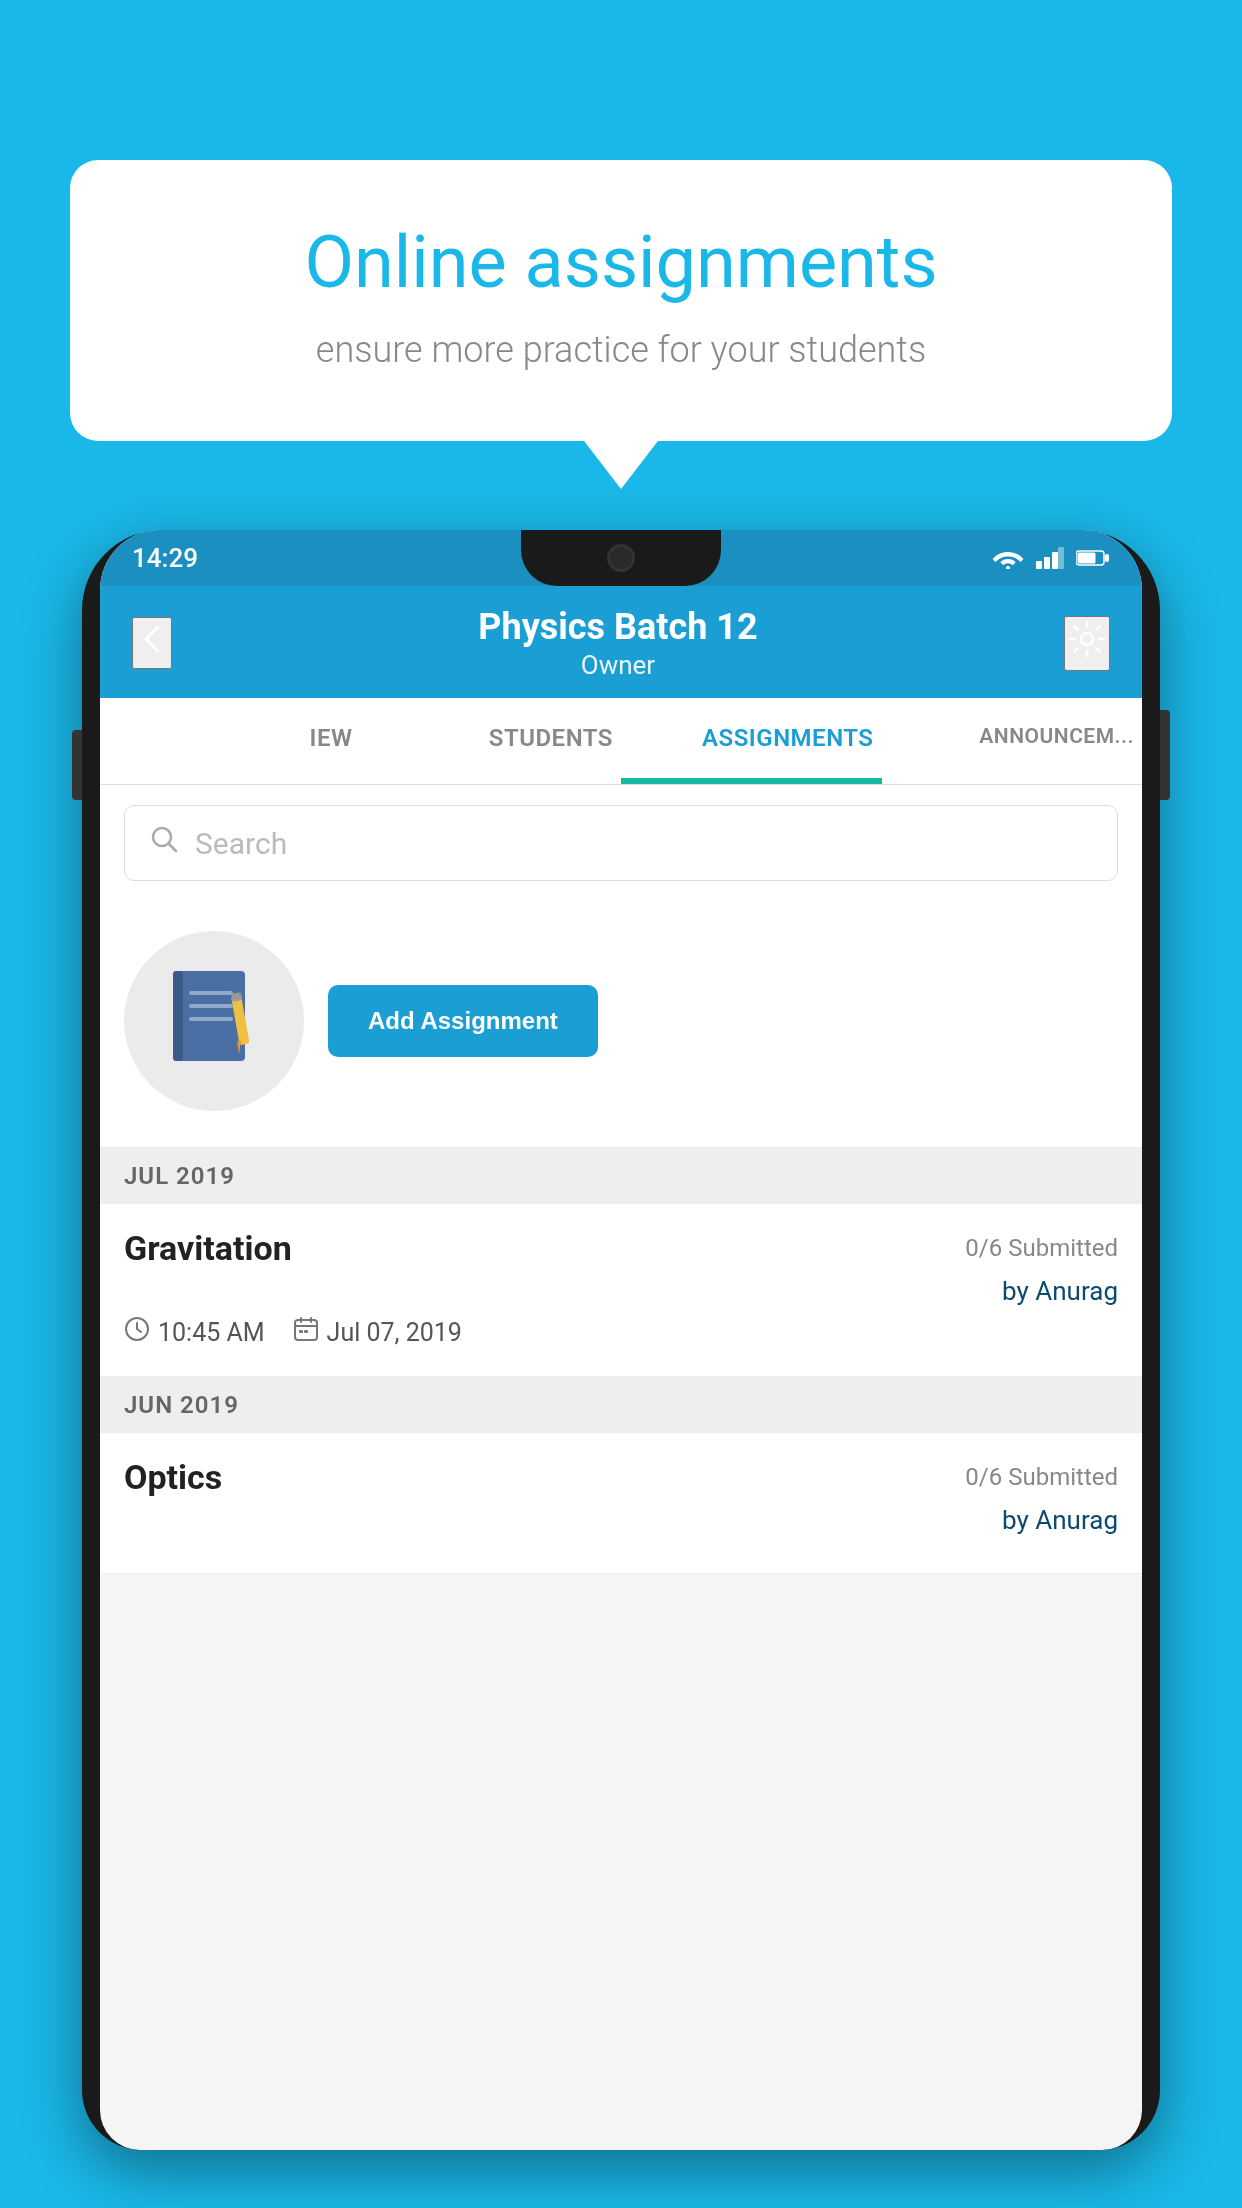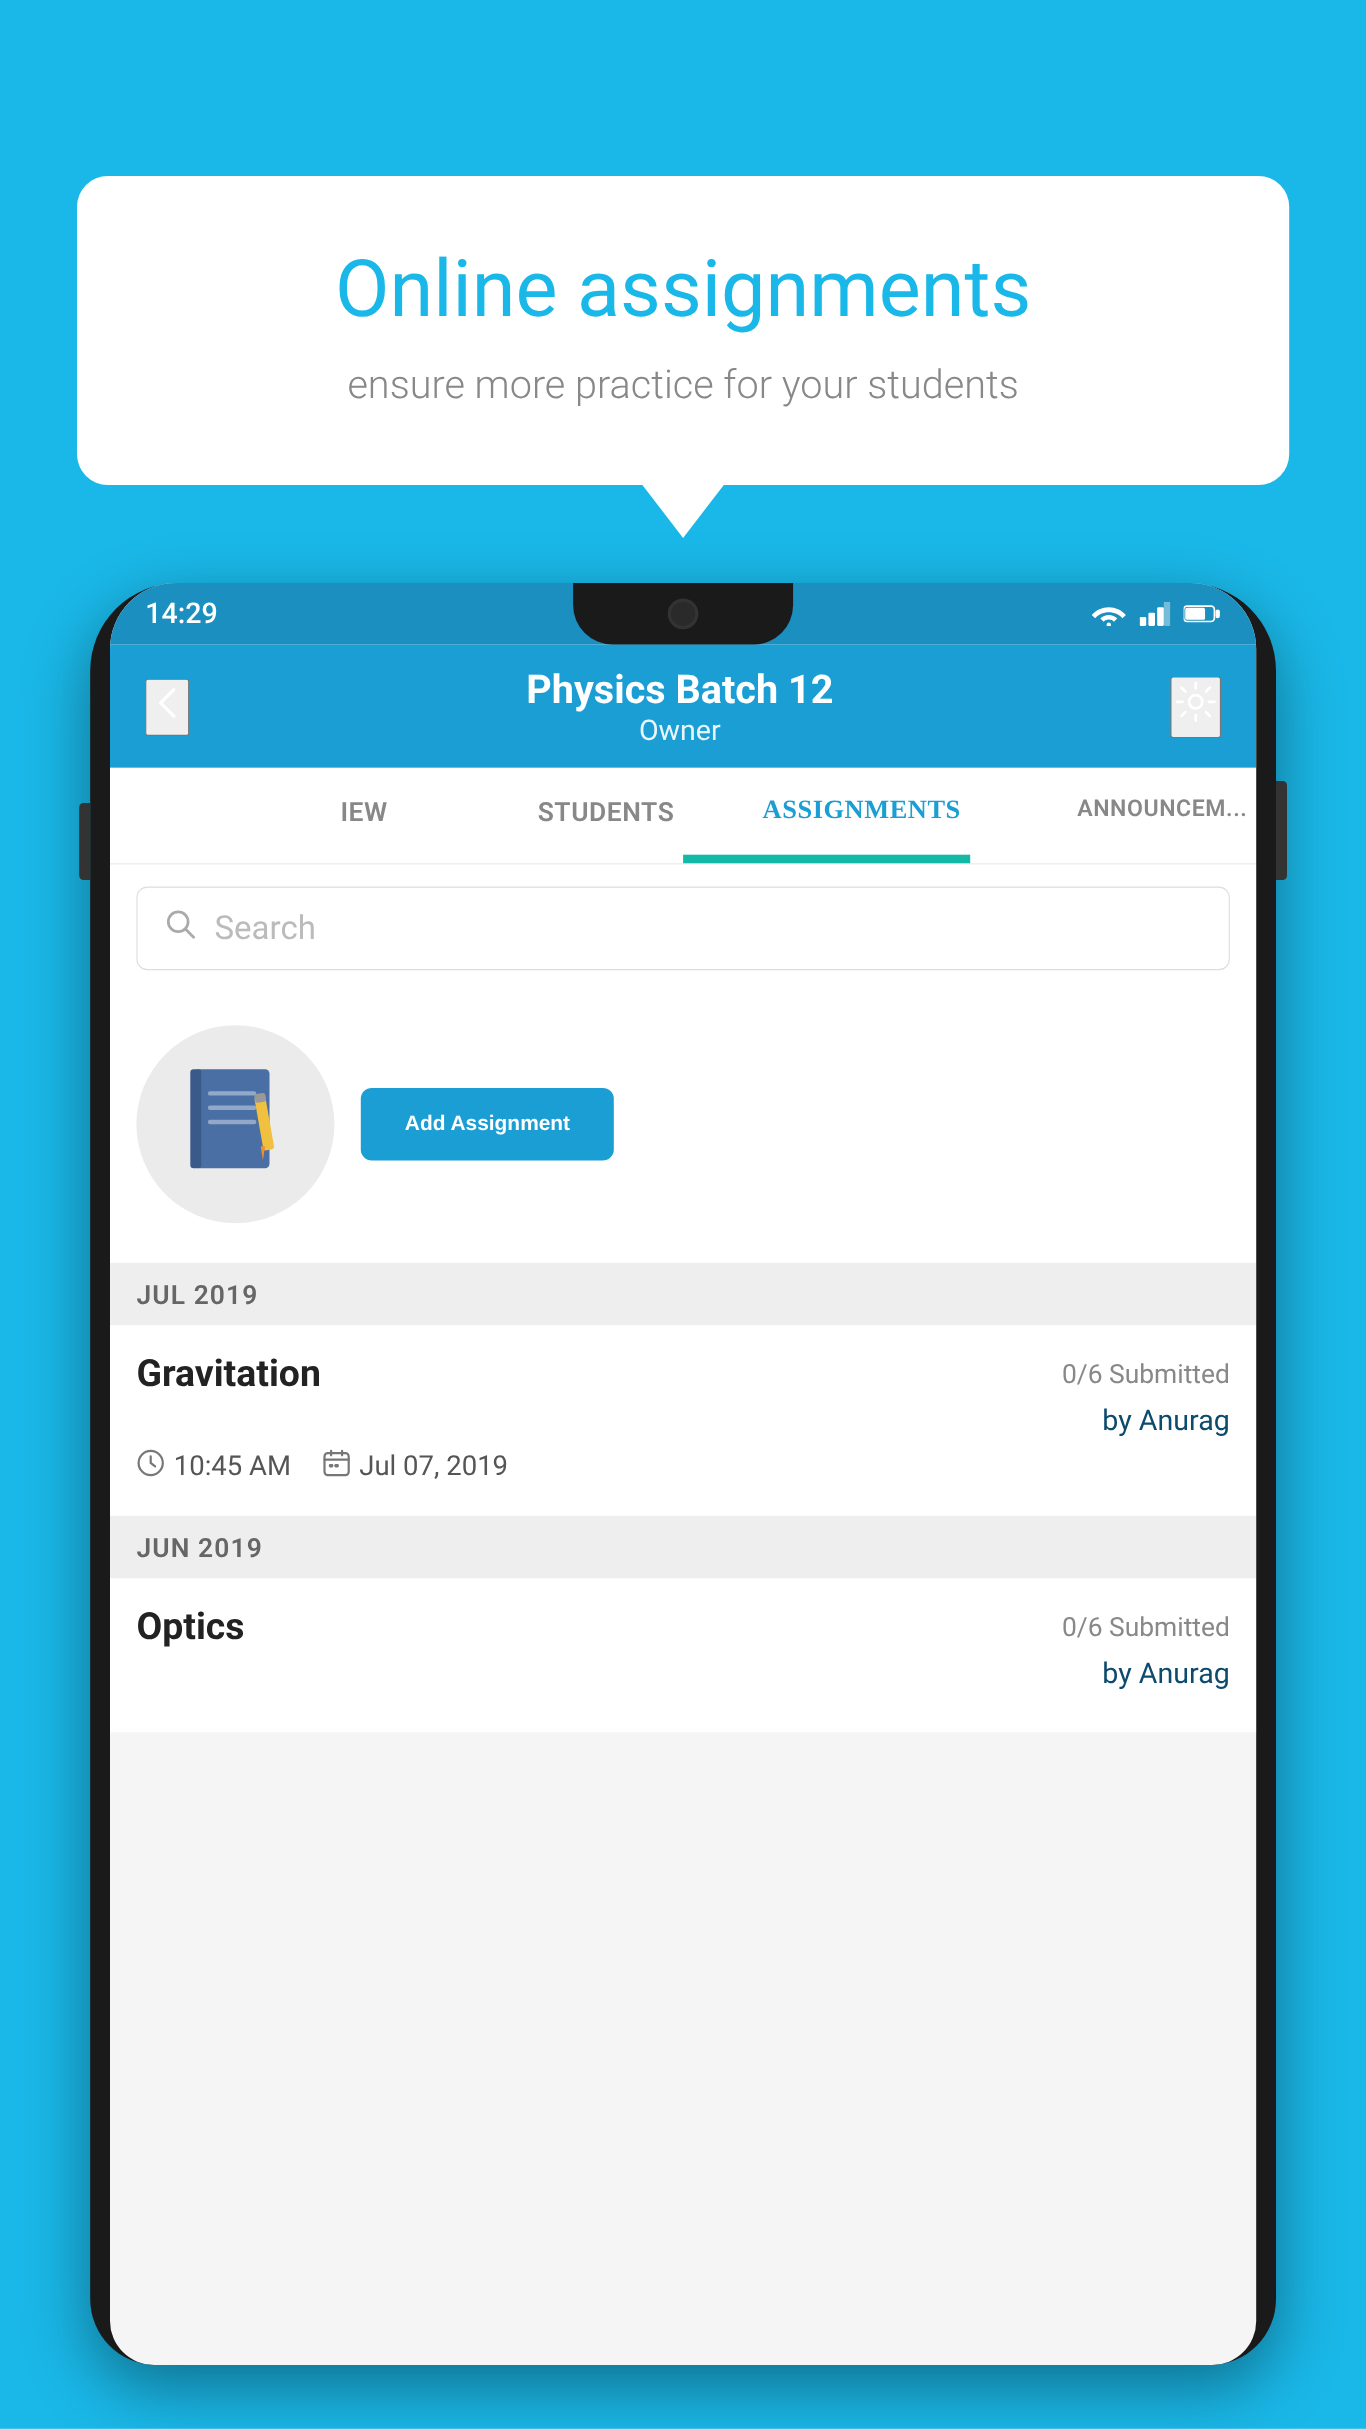--- a/index.html
+++ b/index.html
@@ -202,22 +202,21 @@
       font-weight: 600;
       color: #888;
       cursor: pointer;
       letter-spacing: 0.5px;
       white-space: nowrap;
       overflow: hidden;
     }
 
     .tab-item.active {
       color: #1a9ed4;
-      border-bottom: 8px solid #14b8a6;
-      font-family: Liberation Serif, serif;
+      border-bottom: 6px solid #14b8a6;
     }
 
     
     .screen-content {
       background: white;
       overflow-y: auto;
     }
 
     
     .search-bar {
@@ -275,21 +274,21 @@
       line-height: 1.5;
       margin-bottom: 24px;
     }
 
     .add-assignment-btn {
       background: #1a9ed4;
       color: white;
       border: none;
       border-radius: 10px;
       padding: 22px 40px;
-      font-size: 19px;
+      font-size: 24px;
       font-weight: 600;
       cursor: pointer;
     }
 
     
     .section-header {
       background: #eeeeee;
       padding: 14px 24px;
       font-size: 24px;
       color: #666;

